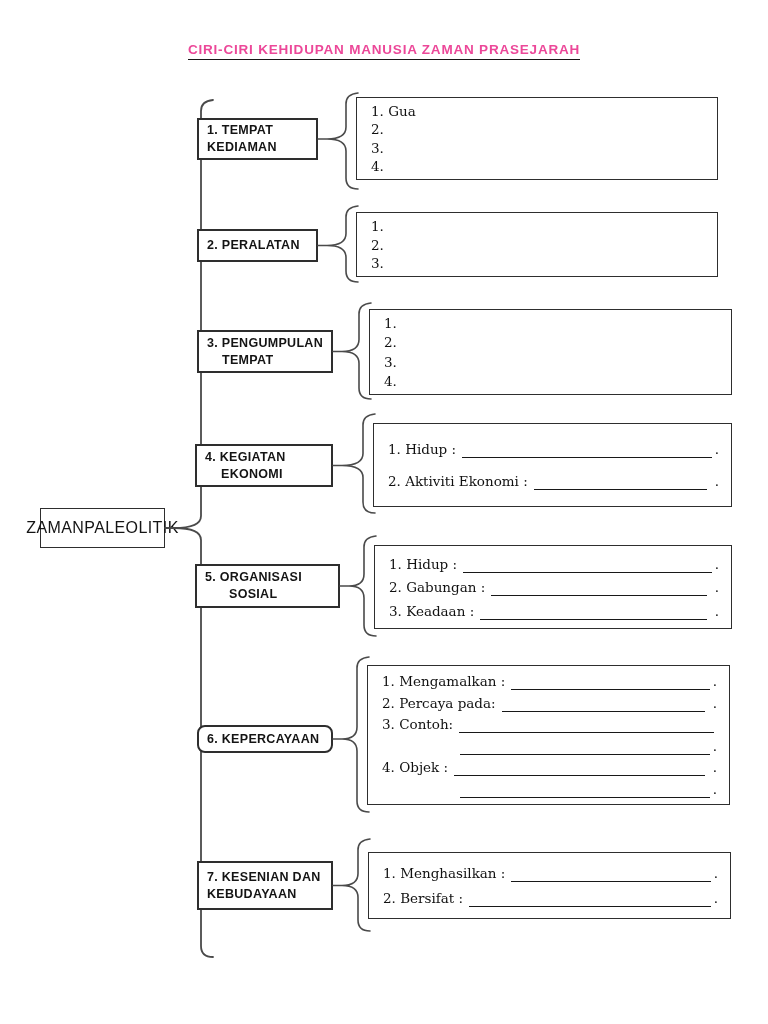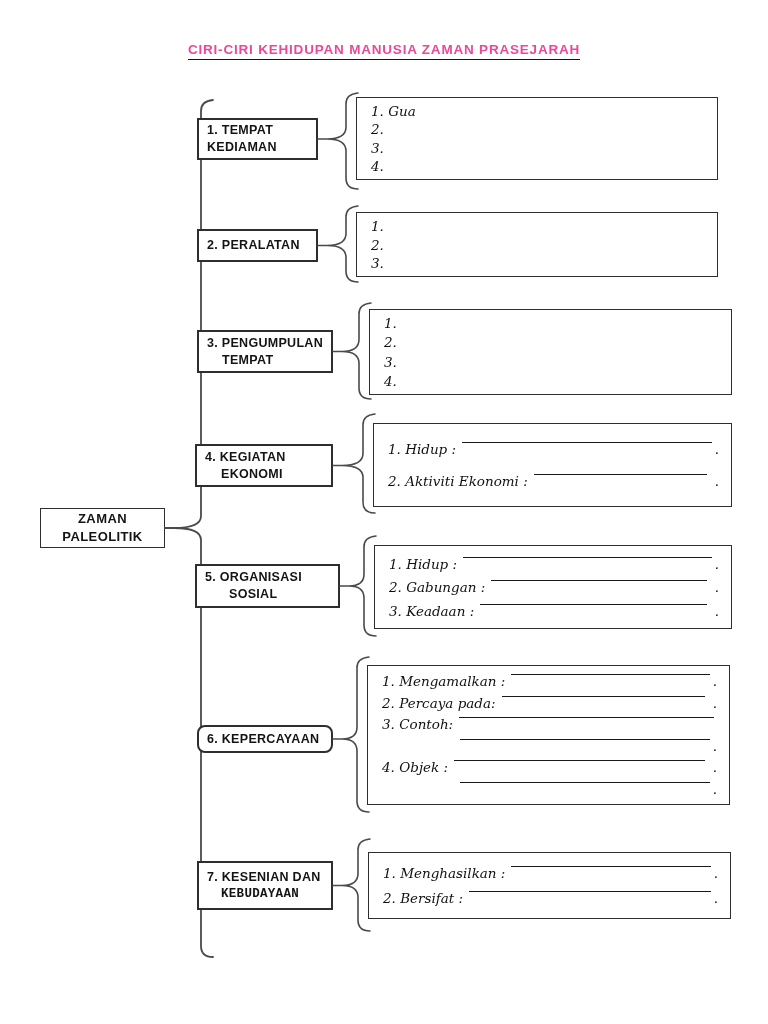--- a/index.html
+++ b/index.html
@@ -36,36 +36,36 @@
     display:flex;flex-direction:column;justify-content:center;
     padding-left:8px;padding-right:4px;
     box-sizing:border-box;
     font-weight:bold;font-size:12.5px;line-height:17px;letter-spacing:0.3px;
     color:#141414;
   }
   .root-box{
     position:absolute;
     border:1.8px solid var(--box-border);
     background:#fff;
-    display:flex;flex-direction:column;justify-content:center;align-items:center;
+    display:flex;flex-direction:row;justify-content:center;align-items:center;
     box-sizing:border-box;
-    font-weight:bold;font-size:13px;line-height:18px;letter-spacing:0.4px;
+    font-weight:normal;font-size:16px;line-height:18px;letter-spacing:0.4px;
     color:#141414;text-align:center;
   }
   .ans-box{
     position:absolute;
     border:1.8px solid var(--box-border);
     background:#fff;
     box-sizing:border-box;
     display:flex;flex-direction:column;justify-content:space-evenly;
     padding:2px 12px 2px 14px;
     font-family:"DejaVu Serif", serif;
     font-size:13.5px;color:#111;
   }
-  .ans-row{display:flex;align-items:flex-start;font-style:italic;}
+  .ans-row{display:flex;align-items:flex-end;}
   .ans-text{white-space:pre;}
   .ans-line{
     flex:1 1 auto;
     display:inline-block;
     height:0;
     border-bottom:1.5px solid #181818;
     margin-left:6px;margin-right:3px;
     transform:translateY(1px);
   }
   .ans-end{white-space:pre;}
@@ -221,21 +221,21 @@
           <span class="ans-end"> .</span>
         </div>
         <div class="ans-row" style="margin-left: 72px;">
           <div class="ans-text"></div>
           <span class="ans-line"></span>
           <span class="ans-end">.</span>
         </div>
       </div>
       <div class="cat-box" style="left: 197px; top: 861px; width: 136px; height: 49px;">
         <div>7. KESENIAN DAN</div>
-        <div style="margin-left: 14px; font-family: Liberation Mono, monospace;">KEBUDAYAAN</div>
+        <div style="">KEBUDAYAAN</div>
       </div>
       <svg class="brace-svg" width="43" height="94" style="left: 333px; top: 838px;">
         <path class="brace-path" stroke-width="1.6" d="M 0 47.5 L 9 47.5 M 37 1 Q 25 2 25 12 L 25 35.5 Q 25 47.5 9 47.5 Q 25 47.5 25 59.5 L 25 82 Q 25 93 37 93"></path>
       </svg>
       <div class="ans-box" style="left: 368px; top: 852px; width: 363px; height: 67px;">
         <div class="ans-row">
           <div class="ans-text">1. Menghasilkan :</div>
           <span class="ans-line"></span>
           <span class="ans-end">.</span>
         </div>

